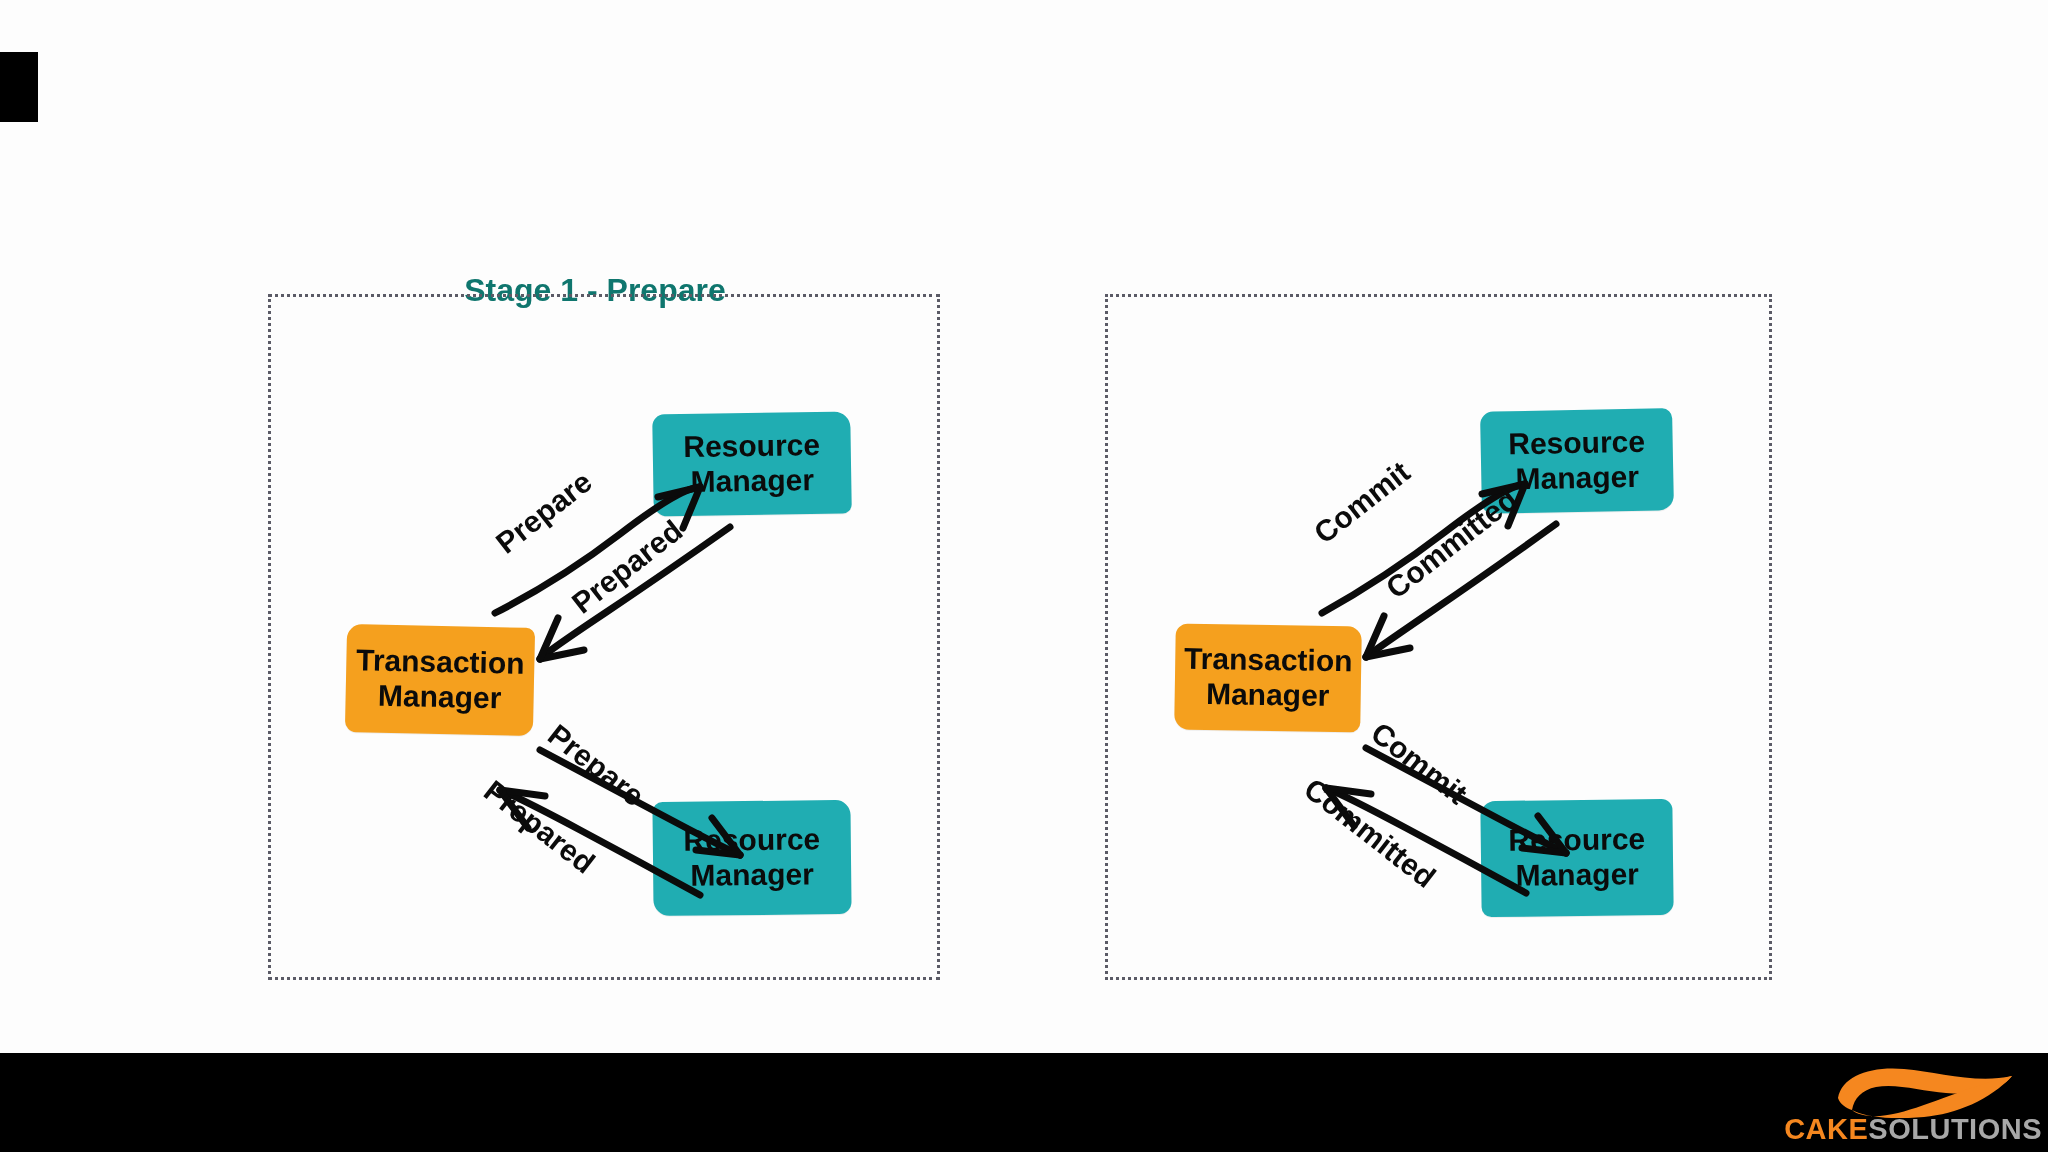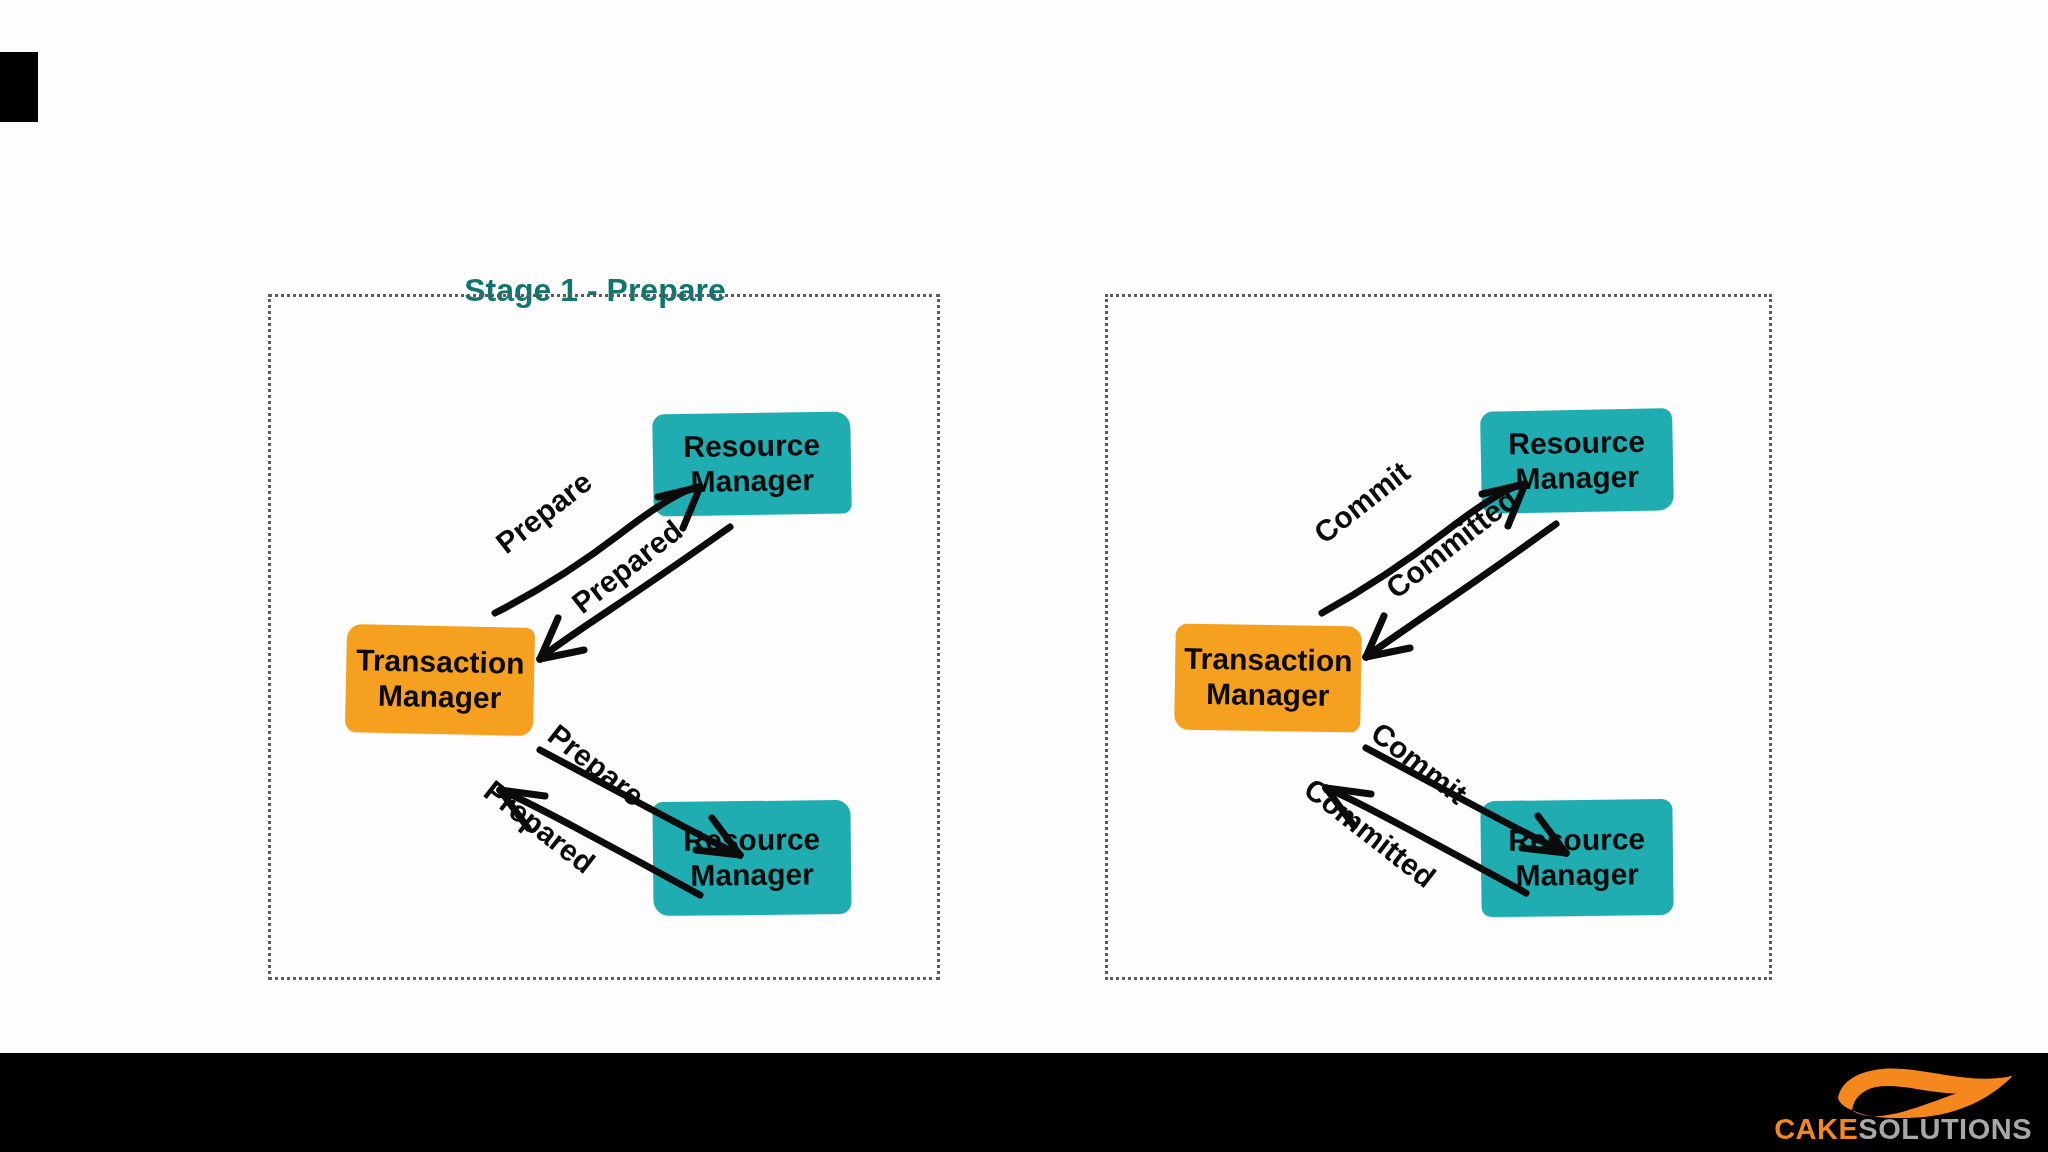--- a/index.html
+++ b/index.html
@@ -174,21 +174,21 @@
   }
   #logo-mark {
     position: absolute;
     left: 56px;
     top: 2px;
     width: 196px;
     height: 58px;
   }
   #logo-text {
     position: absolute;
-    left: 0px;
+    left: 10px;
     bottom: 4px;
     width: 262px;
     text-align: right;
     font-size: 29px;
     font-weight: bold;
     letter-spacing: 0.5px;
     font-family: "Liberation Sans", sans-serif;
     white-space: nowrap;
   }
   #logo-text-cake { color: #F5871F; }

